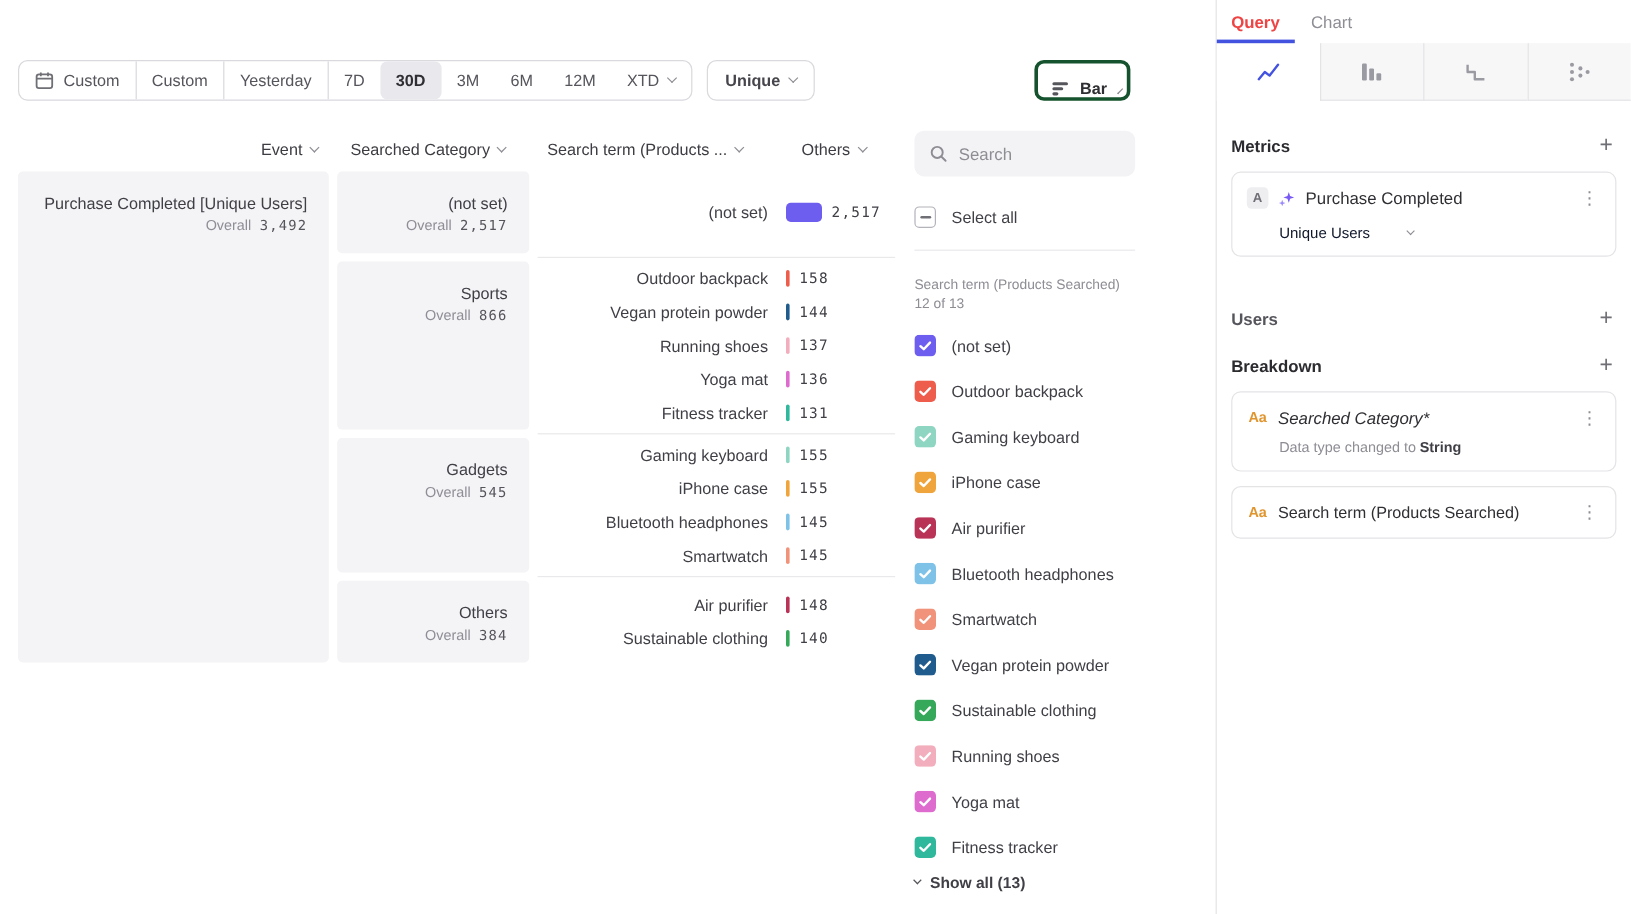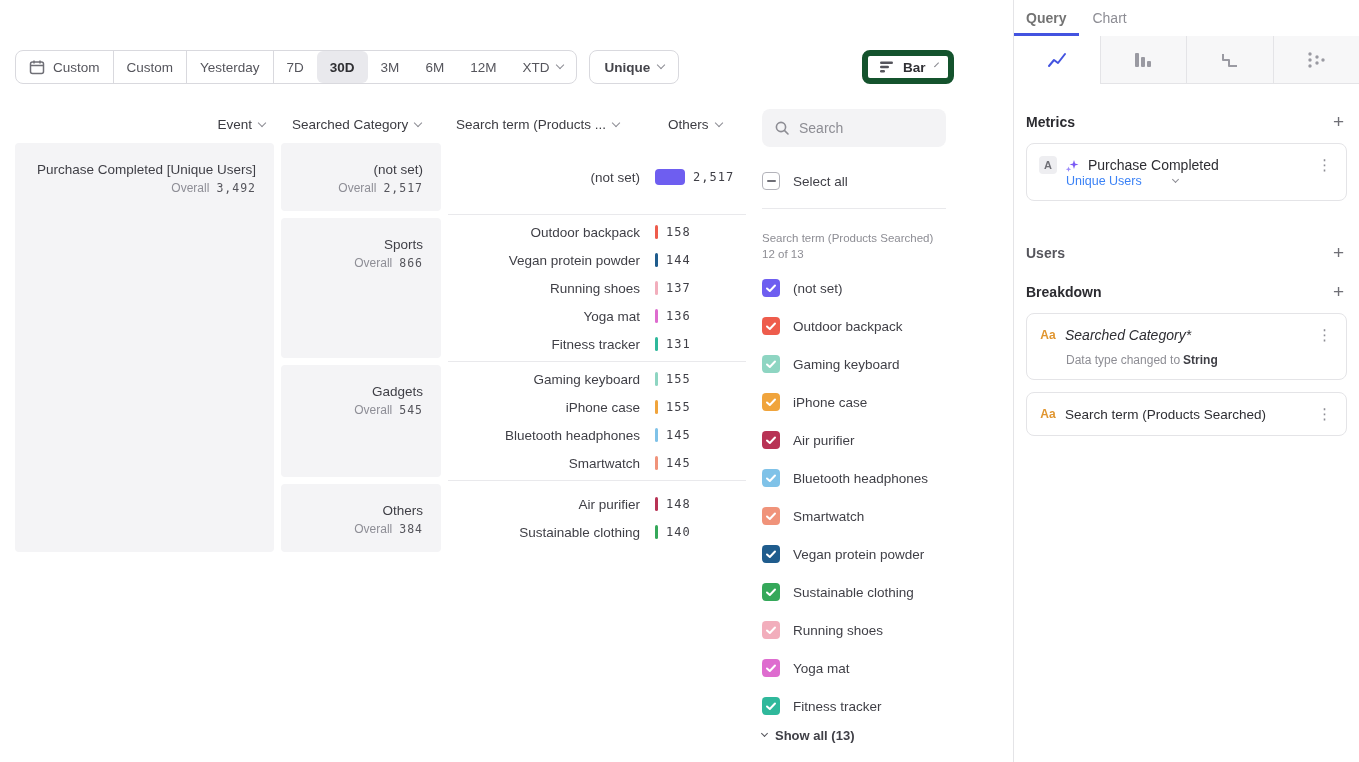--- a/index.html
+++ b/index.html
@@ -9,21 +9,21 @@
 
   
   .toolbar { position:absolute; left:15px; top:50px; display:flex; align-items:center; }
   .seg { display:flex; align-items:stretch; height:34px; border:1px solid #d9d9de; border-radius:8px; background:#fff; overflow:hidden; }
   .seg-cell { display:flex; align-items:center; padding:0 13px; font-size:13.5px; color:#55555c; cursor:pointer; white-space:nowrap; }
   .seg-cell.bordered { border-right:1px solid #d9d9de; }
   .seg-cell.active { background:#e9e9ed; border-radius:6px; color:#2f2f33; font-weight:700; }
   .cal-icon { margin-right:8px; display:flex; }
   .btn { display:flex; align-items:center; height:34px; border:1px solid #d9d9de; border-radius:8px; padding:0 14px; font-size:13.5px; color:#45454b; margin-left:12px; font-weight:600; cursor:pointer; }
   .chev { display:inline-block; width:6px; height:6px; border-right:1.5px solid #8d8d94; border-bottom:1.5px solid #8d8d94; transform:rotate(45deg); margin-left:8px; position:relative; top:-2px; }
-  .bar-select { position:absolute; left:862px; top:50px; width:92px; height:34px; border:6px solid #14532d; border-radius:8px; display:flex; align-items:center; padding:0 11px; font-size:13.5px; color:#2f2f33; font-weight:600; gap:8px; cursor:pointer; }
+  .bar-select { position:absolute; left:862px; top:50px; width:80px; height:34px; border:3px solid #14532d; border-radius:8px; display:flex; align-items:flex-end; padding:0 11px; font-size:13.5px; color:#2f2f33; font-weight:600; gap:8px; cursor:pointer; }
 
   
   .colh { position:absolute; top:117px; display:flex; align-items:center; font-size:13.5px; color:#3c3c42; cursor:pointer; }
   .colh .chev { margin-left:7px; }
   .colh-event { left:15px; width:250px; justify-content:flex-end; }
   .colh-cat { left:292px;justify-content:flex-end; }
   .colh-term { left:456px; }
   .colh-value { left:668px; }
 
   
@@ -57,41 +57,41 @@
   #filter-list { margin-top:7px; }
   .fitem { display:flex; align-items:center; gap:13px; height:38px; cursor:pointer; }
   .flabel { font-size:13.5px; color:#3f3f46; white-space:nowrap; }
   .showall { display:flex; align-items:center; gap:8px; margin-top:3px; font-size:13px; color:#3f3f46; font-weight:600; cursor:pointer; }
   .showall .chev { margin:0; width:5px; height:5px; border-color:#55555c; top:-2px; }
 
   
   #sidebar { position:absolute; left:1013px; top:0; width:346px; height:762px; border-left:1px solid #e4e4e7; background:#fff; }
   .sb-tabs { position:relative; height:36px; display:flex; align-items:center; padding-left:12px; gap:26px; }
   .sb-tab { font-size:14px; color:#8d8d94; cursor:pointer; }
-  .sb-tab.active { color:#737373; font-weight:700; }
+  .sb-tab.active { color:#ef4444; font-weight:700; }
   .sb-underline { position:absolute; left:0; bottom:0; width:65px; height:3px; background:#4353e0; }
   .icon-tabs { display:flex; height:48px; }
   .itab { flex:1; display:flex; align-items:center; justify-content:center; background:#f7f7f8; border-bottom:1px solid #e4e4e7; border-left:1px solid #e4e4e7; cursor:pointer; color:#9a9aa2; }
   .itab:first-child { border-left:0; }
   .itab.active { background:#fff; border-bottom:0; color:#4353e0; }
   .sb-body { padding:0 12px; }
   .sec-head { display:flex; align-items:center; justify-content:space-between; margin-top:28px; }
   .sec-head.filter-head { margin-top:42px; }
   .sec-head.bd-head { margin-top:20px; }
   .sec-title { font-size:14px; font-weight:700; color:#2b2b30; }
   .sec-title.gray { color:#55555c; font-weight:600; }
   .plus { font-size:19px; color:#6f6f76; font-weight:400; cursor:pointer; line-height:1; padding:0 3px; }
   .card { border:1px solid #e4e4e7; border-radius:8px; padding:12px; margin-top:12px; background:#fff; }
   .card-row { display:flex; align-items:center; gap:8px; }
   .badge { width:18px; height:18px; border-radius:4px; background:#eeeef1; color:#6f6f76; font-size:11px; font-weight:700; display:flex; align-items:center; justify-content:center; flex:0 0 18px; }
   .sparkle { display:flex; }
   .card-title { font-size:14px; color:#2e2e33; font-weight:500; flex:1; }
   .card-title.italic { font-style:italic; }
   .kebab { color:#8d8d94; font-size:15px; cursor:pointer; padding:0 2px; }
-  .card-sub { margin-left:27px; font-size:12.5px; color:#3b82f6; display:flex; align-items:center; cursor:pointer;gap:24px; }
+  .card-sub { margin-top:13px; margin-left:27px; font-size:12.5px; color:#0f172a; display:flex; align-items:center; cursor:pointer;gap:24px; }
   .card-sub .chev { width:5px; height:5px; margin-left:7px; }
   .card-note { margin-top:9px; margin-left:27px; font-size:12px; color:#8d8d94; }
   .card-note b { color:#3f3f46; font-weight:700; margin-left:3px; }
   .aa { color:#e0952f; font-size:12px; font-weight:700; width:18px; text-align:center; flex:0 0 18px; }
 </style>
 </head>
 <body>
 
 <div class="toolbar">
   <div class="seg">

